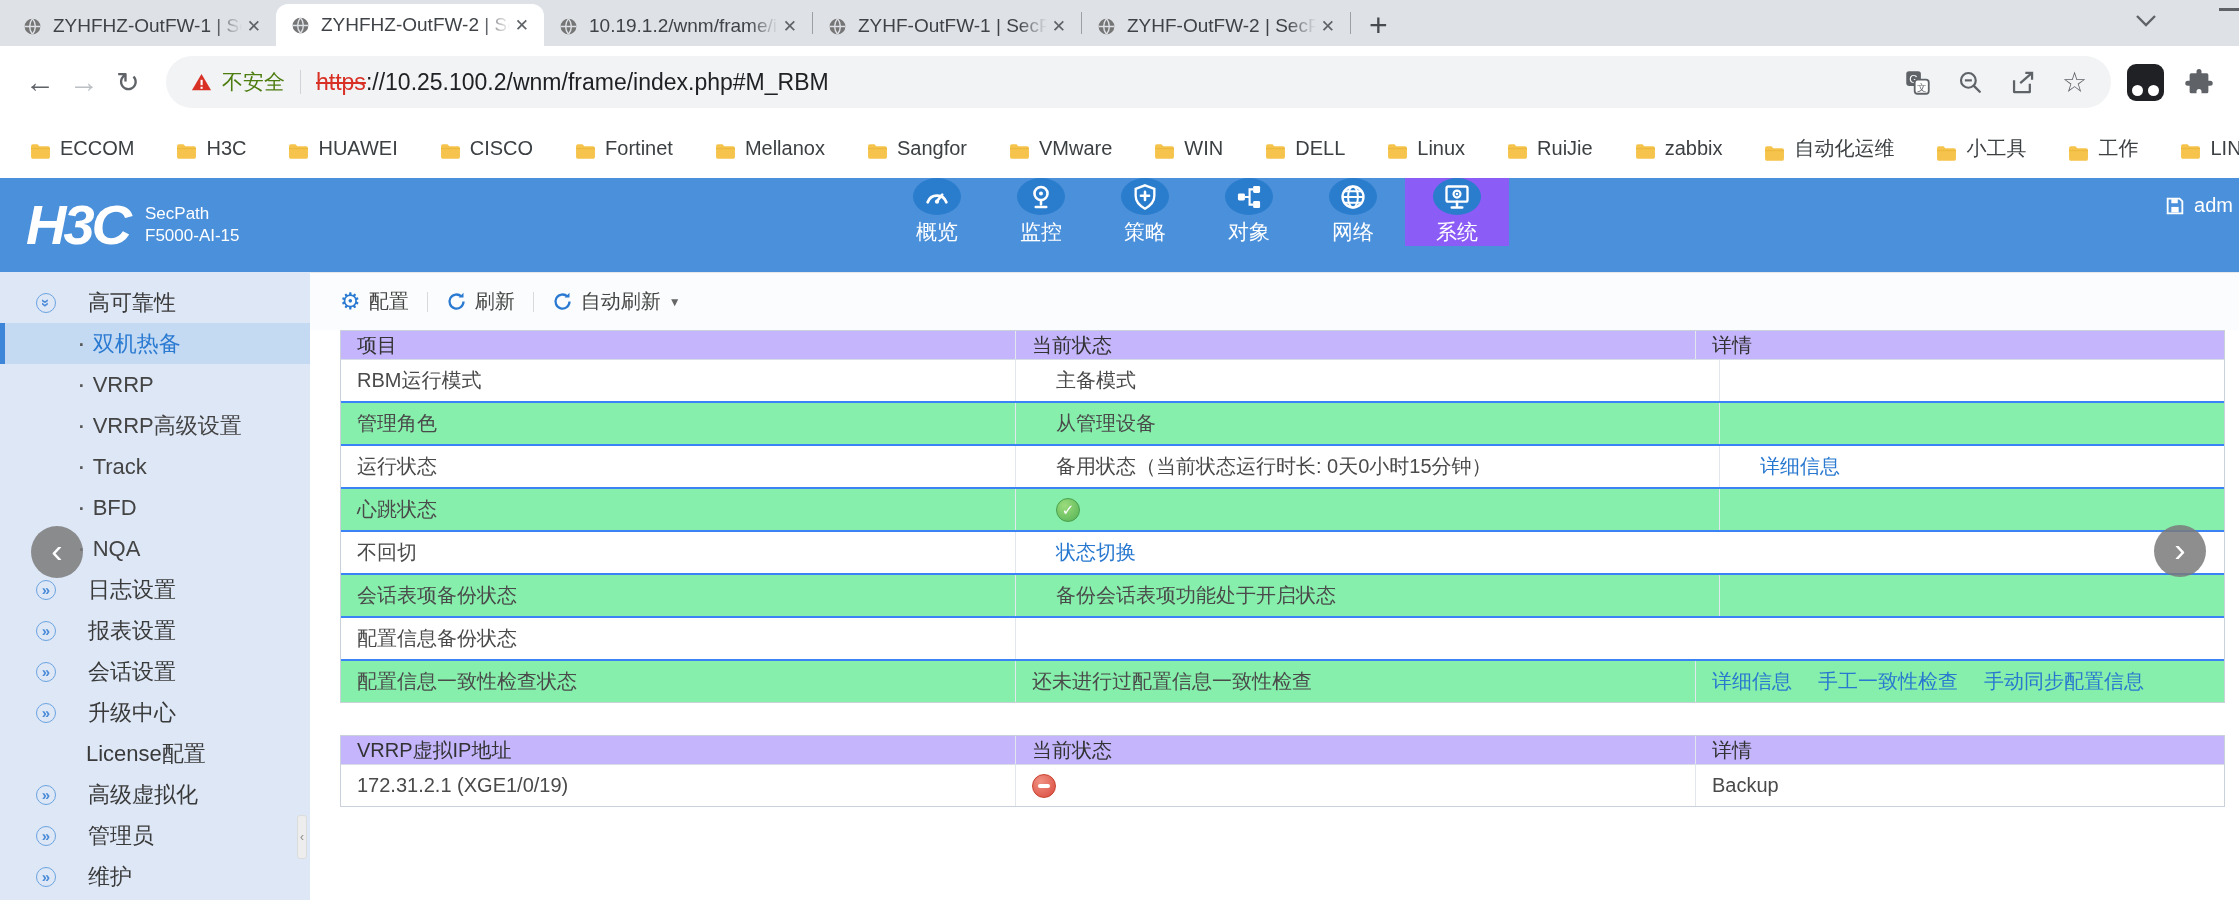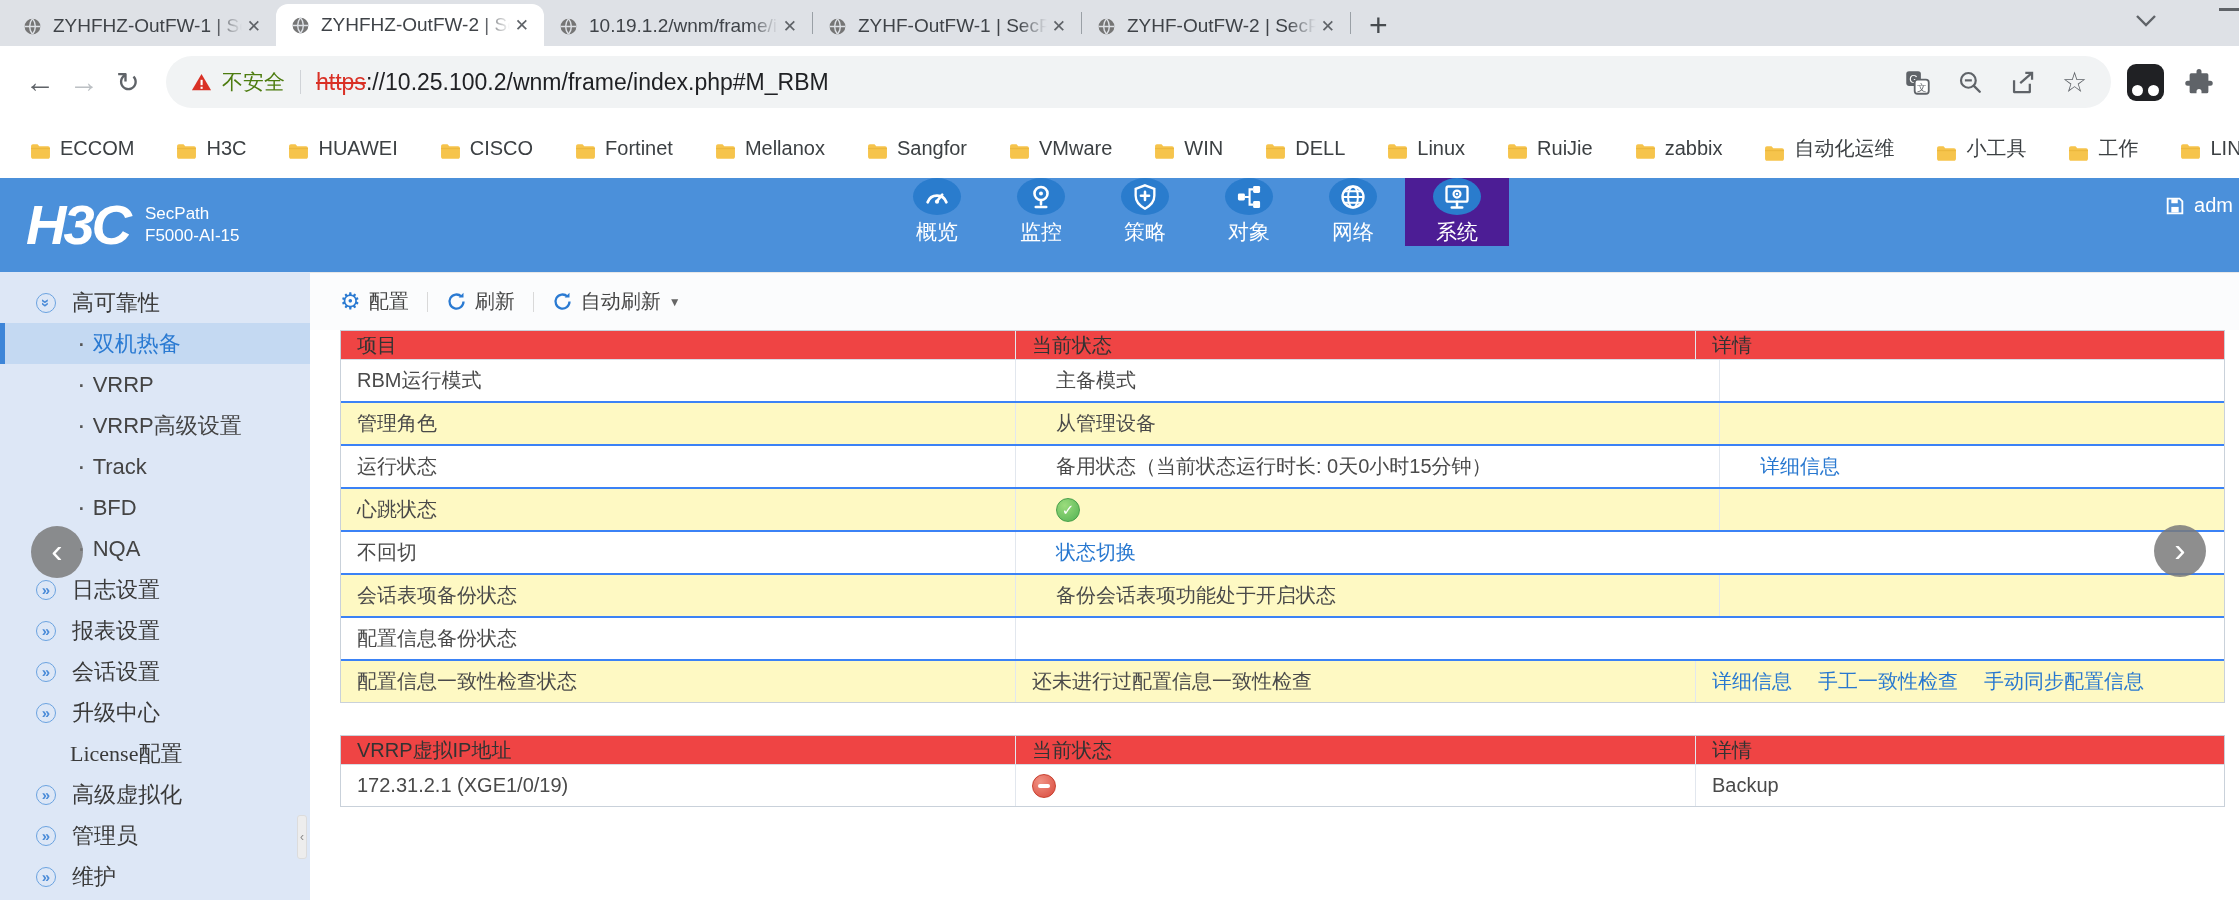--- a/index.html
+++ b/index.html
@@ -47,33 +47,33 @@
   .bm { display:flex; align-items:flex-end; margin-right:42px; }
   .bm span.lbl { font-size:20px; color:#3c4043; margin-left:9px; white-space:nowrap; }
 
   
   .appheader { position:relative; height:94px; background:var(--header-blue,#4b90da); color:#fff; }
   .brand { position:absolute; left:26px; top:14px; display:flex; align-items:center; }
   .logo { font-size:56px; font-weight:700; letter-spacing:-3px; font-style:italic; }
   .prod { margin-left:16px; font-size:17px; line-height:1.25; }
   .appnav { position:absolute; left:885px; top:0; height:94px; display:flex; }
   .nav-item { width:104px; height:68px; display:flex; flex-direction:column; align-items:center; }
-  .nav-item.active { background:#4c1d95; }
+  .nav-item.active { background:#8b5cf6; }
   .nav-circle { width:48px; height:48px; border-radius:50%; background:#2a7ccd; display:flex; align-items:center; justify-content:center; }
   .nav-circle svg { width:28px; height:28px; }
   .nav-label { font-size:21px; margin-top:3px; }
   .userarea { position:absolute; right:6px; top:16px; display:flex; align-items:center; font-size:20px; }
   .userarea .icn { margin-right:8px; }
 
   
   .main { display:flex; height:628px; }
   .sidebar { position:relative; width:310px; background:#dde7f6; padding-top:10px; flex:none; }
   .sb-row { height:41px; display:flex; align-items:center; border-left:5px solid transparent; font-size:22px; color:#3a3a3a; }
   .sb-row.group { padding-left:31px; }
-  .sb-row.group .sb-label { margin-left:9px;font-family:Liberation Serif, serif; }
+  .sb-row.group .sb-label { margin-left:25px; }
   .sb-row.noexp { padding-left:56px; }
   .sb-row .expander { width:20px; height:20px; border:1.6px solid #6ba3e0; border-radius:50%; color:#4a8bd8;
       font-size:15px; line-height:17px; text-align:center; margin-right:7px; flex:none; font-weight:700; }
   .sb-row .expander.open { transform:rotate(90deg); }
   .sb-row.sub { padding-left:72px; color:#444; }
   .sb-row.sub .dot { font-size:26px; margin-right:7px; color:#555; }
   .sb-row.sub.selected { background:#c4d9f2; border-left-color:#3d85d8; color:#2a7ad2; }
   .sb-handle { position:absolute; left:297px; top:543px; width:10px; height:44px; background:#ededed;
       border:1px solid #dcdcdc; border-radius:3px; color:#8a8a8a; font-size:12px; display:flex; align-items:center; justify-content:center; }
 
@@ -81,27 +81,27 @@
   .ctoolbar { height:58px; display:flex; align-items:center; padding-left:30px; background:#fbfcfd; border-top:1px solid #e8e8e8; }
   .cbtn { display:flex; align-items:center; font-size:20px; color:#444; }
   .cbtn .gear { color:#2a7ad2; font-size:23px; margin-right:8px; }
   .cbtn .icn { margin-right:8px; }
   .cdiv { width:1px; height:20px; background:#d9d9d9; margin:0 18px; }
   .caret { font-size:12px; color:#666; margin-left:8px; }
 
   .datatable { width:1885px; margin-left:30px; border:1px solid #c9d1da; }
   .datatable + .datatable { margin-top:32px; }
   .trow { display:grid; grid-template-columns:675px 680px 1fr; }
-  .trow.thead { background:#ef4444; border-bottom:1px solid #d7dde6; }
+  .trow.thead { background:#c4b5fd; border-bottom:1px solid #d7dde6; }
   .trow.thead .tcell { height:28px; line-height:28px; color:#333; }
   .tcell { height:41px; line-height:41px; padding:0 16px; font-size:20px; color:#4a4a4a;
            border-right:1px solid #e2e7ee; white-space:nowrap; overflow:hidden; display:flex; align-items:center; }
   .tcell:last-child { border-right:none; }
   .trow:not(.thead):not(:last-child) { border-bottom:2px solid #3b82f6;gap:24px; }
-  .trow.alt { background:#fef9c3; }
+  .trow.alt { background:#86efac; }
   .tlink { color:#2878d0; margin-right:26px; }
   .status-ok { width:24px; height:24px; border-radius:50%; background:radial-gradient(circle at 35% 30%,#9bdc7c,#53b254);
       border:1px solid #49a04b; color:#fff; font-size:15px; font-weight:700; display:flex; align-items:center; justify-content:center; }
   .status-blocked { width:24px; height:24px; border-radius:50%; background:radial-gradient(circle at 35% 30%,#f09183,#d9493c);
       border:1px solid #c8402f; display:flex; align-items:center; justify-content:center; }
   .status-blocked i { width:12px; height:4px; background:#fff; border-radius:2px; }
 
   .edge-circle { position:absolute; width:52px; height:52px; border-radius:50%; background:rgba(122,122,122,.85);
       color:#fff; font-size:34px; display:flex; align-items:center; justify-content:center; z-index:20; padding-bottom:4px; }
   .edge-left { left:31px; top:526px; }

